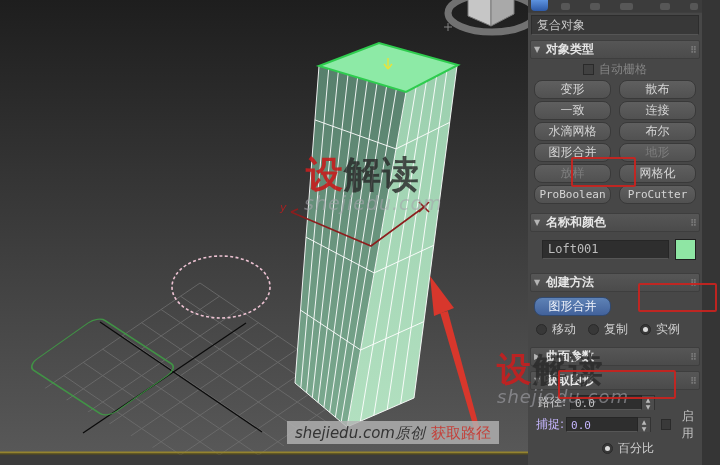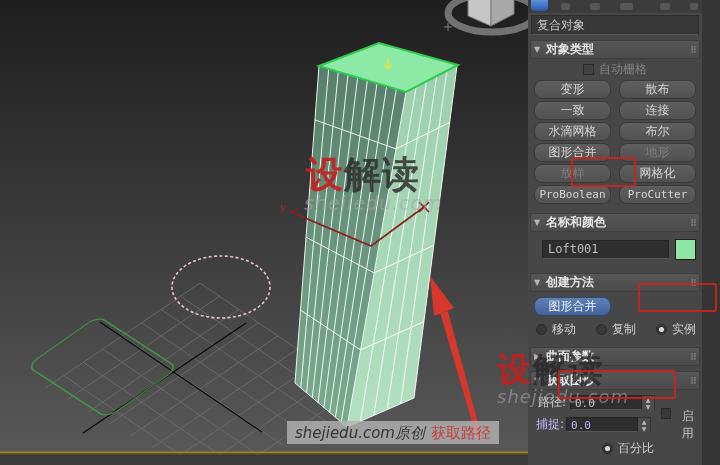--- a/index.html
+++ b/index.html
@@ -65,21 +65,21 @@
       border:1px solid #2a2a2a;position:relative;box-sizing:border-box;flex:none;}
   .radio.sel::after{content:"";position:absolute;inset:2px;border-radius:50%;background:#dcdcdc;}
   .spin-row{display:flex;align-items:center;margin:3px 0 0 4px;height:19px;}
   .spin-label{width:36px;text-align:center;padding-left:2px;}
   .spin-box{display:flex;height:15px;}
   .spin-val{width:62px;background:#2e2e2e;border:1px solid #262626;border-bottom-color:#565656;
       color:#c6c6c6;line-height:15px;padding:0 4px;font-family:"DejaVu Sans Mono",monospace;font-size:11px;}
   .spin-arrows{width:12px;display:flex;flex-direction:column;border:1px solid #333;border-left:none;}
   .spin-arrows span{flex:1;background:#4c4c4c;color:#b9b9b9;font-size:6px;line-height:7px;text-align:center;}
   .gray .spin-label,.gray .spin-val{color:#c4b5fd;}
-  .enable-wrap{display:flex;align-items:flex-start;gap:11px;margin-left:10px;color:#c3c3c3;}
+  .enable-wrap{display:flex;align-items:center;gap:11px;margin-left:10px;color:#c3c3c3;}
 
   
   .red-annot{position:absolute;border:2px solid rgba(204,34,30,0.9);border-radius:2px;
       z-index:50;pointer-events:none;}
 </style>
 </head>
 <body>
 
 <div id="stage">
 
@@ -270,21 +270,21 @@
     </div>
 
     <div class="rh" style="margin-top:13px;">
       <span class="arr">▼</span>
       <span>创建方法</span>
       <span class="grip">⠿</span>
     </div>
     <div class="btn-grid" style="margin-top:5px;">
       <div class="btn active">图形合并</div>
     </div>
-    <div class="radio-row" style="margin-left:8px;gap:20px;">
+    <div class="radio-row" style="margin-left:8px;gap:12px;">
       <span class="radio-item">
         <span class="radio"></span>
         <span>移动</span>
         </span>
       <span class="radio-item">
         <span class="radio"></span>
         <span>复制</span>
         </span>
       <span class="radio-item">
         <span class="radio sel"></span>

